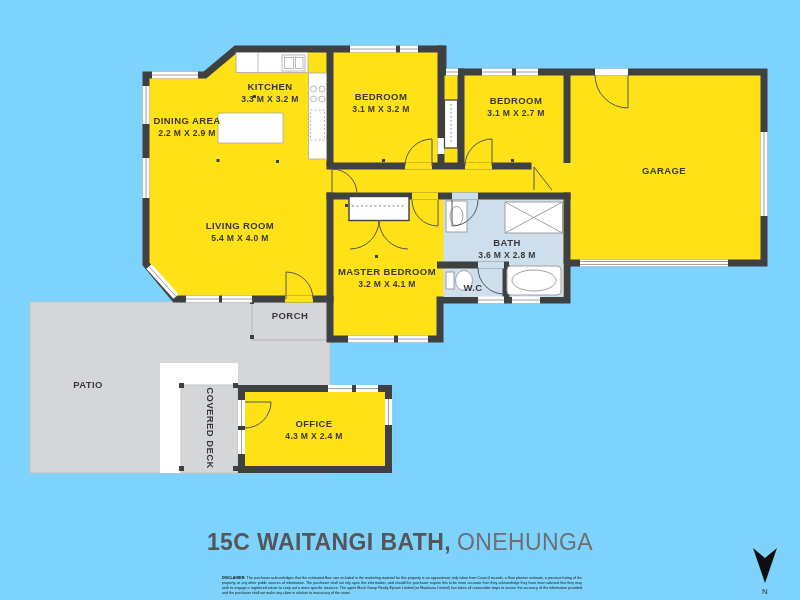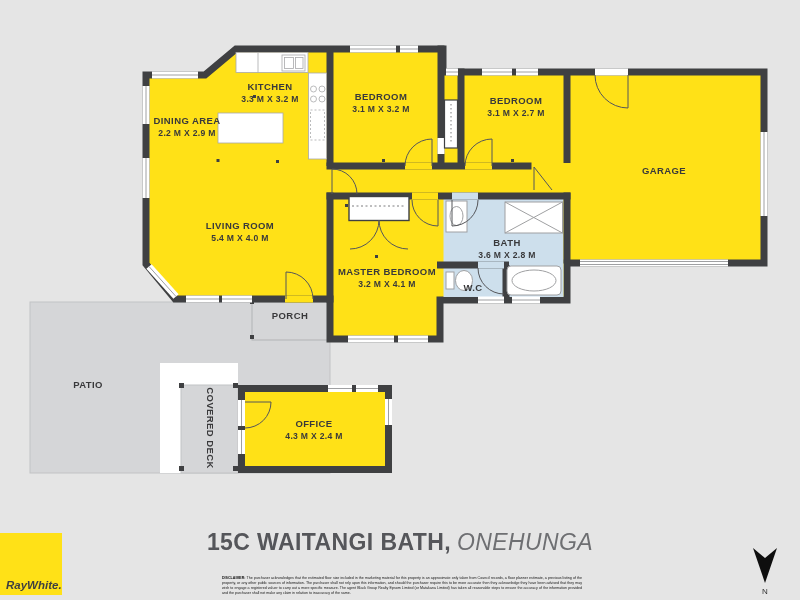--- a/index.html
+++ b/index.html
@@ -1,26 +1,26 @@
 <!DOCTYPE html>
 <html><head>
 <meta charset="utf-8">
 <style>
   html,body{margin:0;padding:0;background:#fff;}
-  #page{position:relative;width:800px;height:600px;background:#e5e5e5;overflow:hidden;
+  #page{position:relative;width:800px;height:600px;background:#7dd3fc;overflow:hidden;
         font-family:"Liberation Sans",sans-serif;}
   svg{position:absolute;left:0;top:0;}
   svg text{font-family:"Liberation Sans",sans-serif;fill:#39393b;}
   .rn{font-size:9.5px;font-weight:bold;letter-spacing:.4px;}
   .rd{font-size:8.6px;font-weight:bold;letter-spacing:.3px;}
   .compassN{font-size:8px;font-weight:normal;fill:#333;}
   .title{position:absolute;top:529px;left:0;width:100%;text-align:center;
          font-size:23px;color:#55565a;letter-spacing:.4px;}
   .t-bold{font-weight:bold;}
-  .t-light{font-weight:normal;color:#6e6f72;margin-left:6px;font-style:italic;}
+  .t-light{font-weight:normal;color:#6e6f72;margin-left:6px;}
   .disclaimer{position:absolute;left:222px;top:572px;width:360px;
               font-size:3.6px;line-height:1.45;color:#141414;text-align:justify;}
   .disclaimer b{font-weight:bold;}
   .logo{position:absolute;left:0;top:533px;width:62px;height:62px;background:#FFE117;}
   .logo span{position:absolute;left:6px;bottom:4px;font-style:italic;font-weight:bold;
              font-size:11.5px;color:#3e3f41;}
 </style>
 </head>
 <body>
 
@@ -226,22 +226,19 @@
   <g>
     <polygon points="753,548 765,558 777,548 765,583" fill="#0e0e0e"></polygon>
     <text class="compassN" x="765" y="594" text-anchor="middle">N</text>
   </g>
 </svg>
 
   <div class="title">
     <span class="t-bold">15C WAITANGI BATH,</span><span class="t-light">ONEHUNGA</span>
   </div>
 
-  <div class="logo">
-    <span>RayWhite.</span>
-  </div>
 
   <p class="disclaimer">
     <b>DISCLAIMER:</b>
     <span>The purchaser acknowledges that the estimated floor size included in the marketing material for this property is an approximate only taken from Council records, a floor planner estimate, a previous listing of the property, or any other public sources of information.  The purchaser shall not rely upon this information, and should the purchaser require this to be more accurate then they acknowledge they have been advised that they may wish to engage a registered valuer to carry out a more specific measure.  The agent Black Group Realty Epsom Limited (or Matakana Limited) has taken all reasonable steps to ensure the accuracy of the information provided and the purchaser shall not make any claim in relation to inaccuracy of the same.</span>
   </p>
 
 </div>
 
 </body></html>

